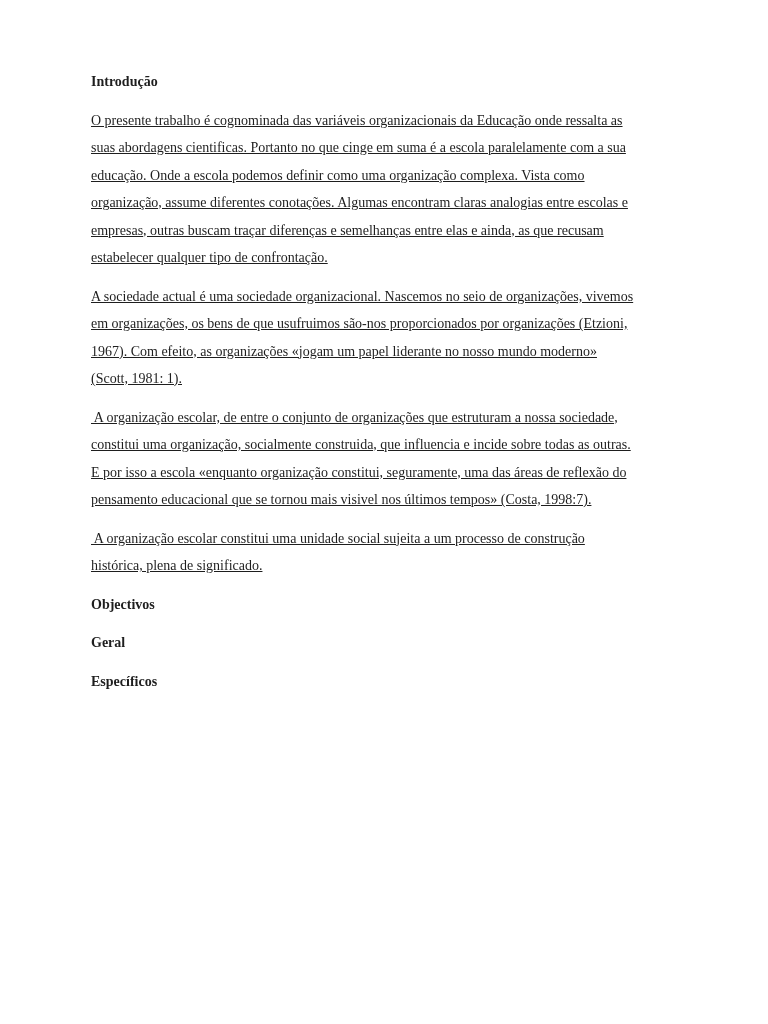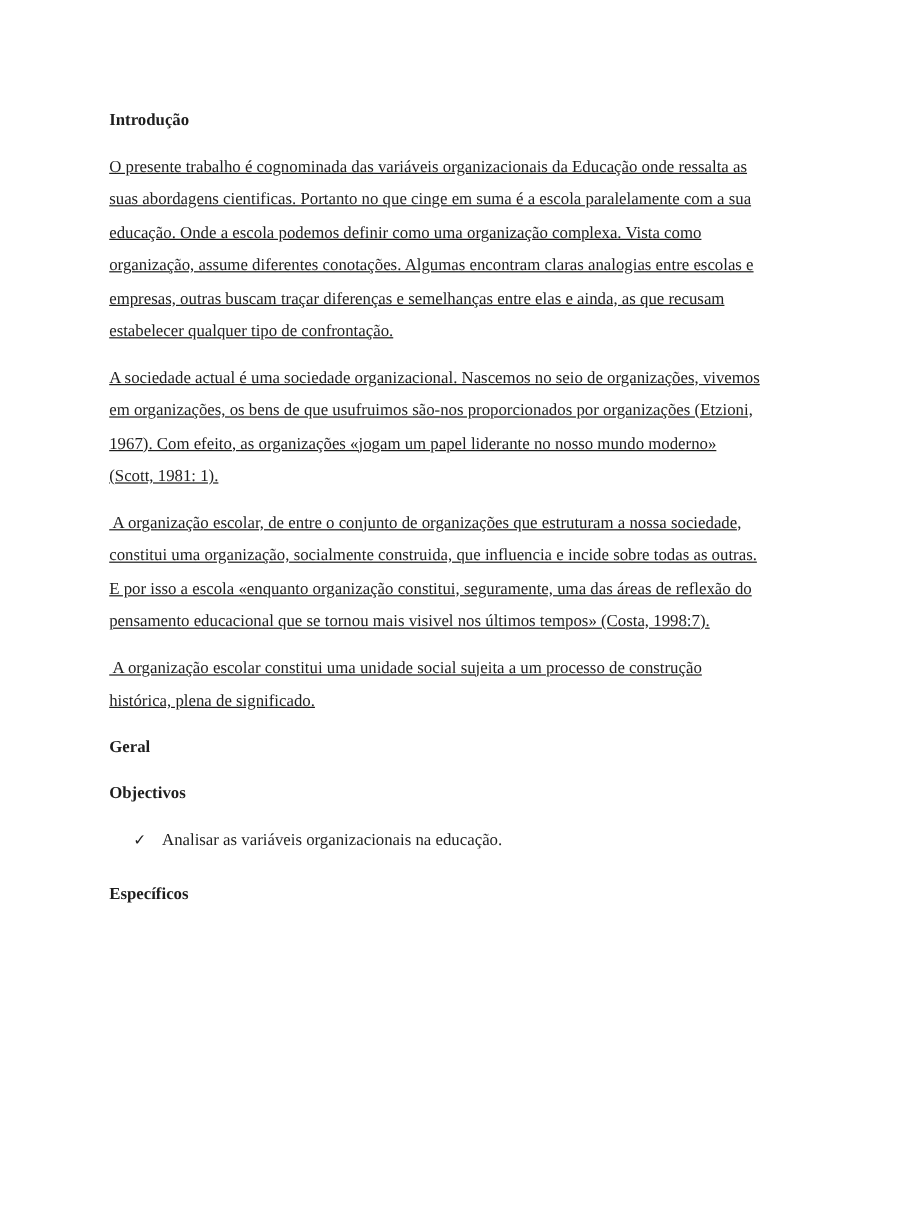--- a/index.html
+++ b/index.html
@@ -11,21 +11,21 @@
     width: 768px;
     height: 1024px;
     overflow: hidden;
     font-family: "Liberation Serif", "DejaVu Serif", serif;
     color: #1e1e1e;
   }
   .page {
     box-sizing: border-box;
     width: 768px;
     height: 1024px;
-    padding: 87px 70px 0 91px;
+    padding: 68px 70px 0 91px;
     background: #ffffff;
   }
   .heading {
     font-size: 14px;
     line-height: 27.5px;
     font-weight: bold;
     margin: 0 0 11px 0;
     white-space: pre;
   }
   .para {
@@ -68,24 +68,21 @@
 em organizações, os bens de que usufruimos são-nos proporcionados por organizações (Etzioni,
 1967). Com efeito, as organizações «jogam um papel liderante no nosso mundo moderno»
 (Scott, 1981: 1).</p>
   <p class="para"> A organização escolar, de entre o conjunto de organizações que estruturam a nossa sociedade,
 constitui uma organização, socialmente construida, que influencia e incide sobre todas as outras.
 E por isso a escola «enquanto organização constitui, seguramente, uma das áreas de reflexão do
 pensamento educacional que se tornou mais visivel nos últimos tempos» (Costa, 1998:7).</p>
   <p class="para"> A organização escolar constitui uma unidade social sujeita a um processo de construção
 histórica, plena de significado.</p>
 
+  <div class="heading">Objectivos</div>
+
   <div class="heading">Geral</div>
 
-  <div class="heading">Objectivos</div>
-
-  <ul class="checklist">
-    <li><span class="check">✓</span><span>Analisar as variáveis organizacionais na educação.</span></li>
-  </ul>
 
   <div class="heading">Específicos</div>
 
 
 </div>
 
 </body></html>

